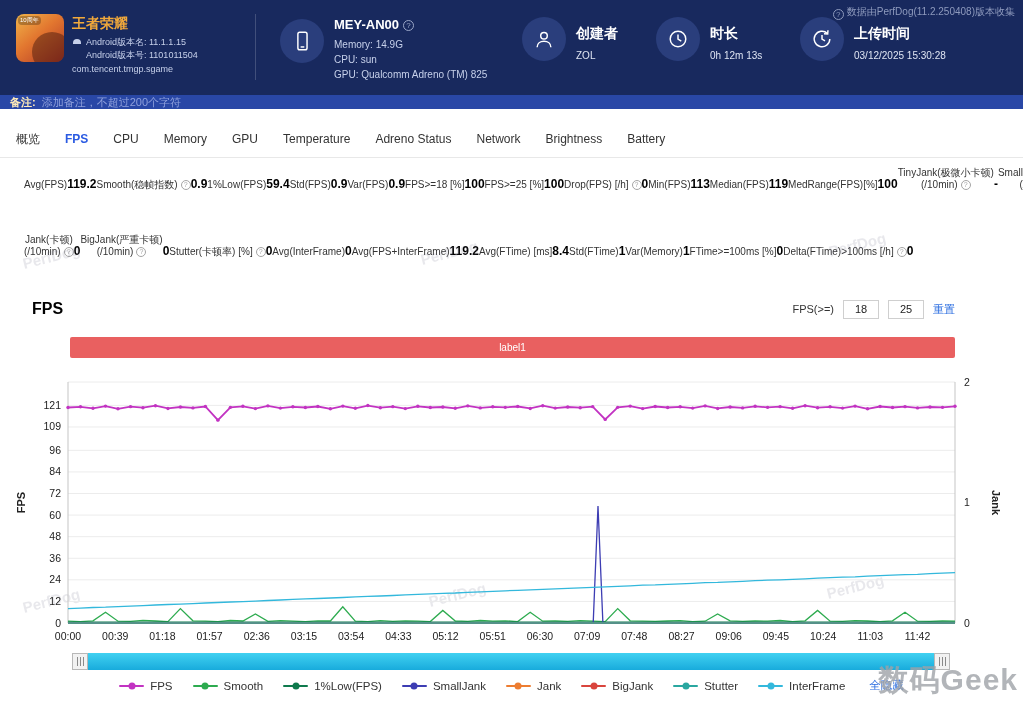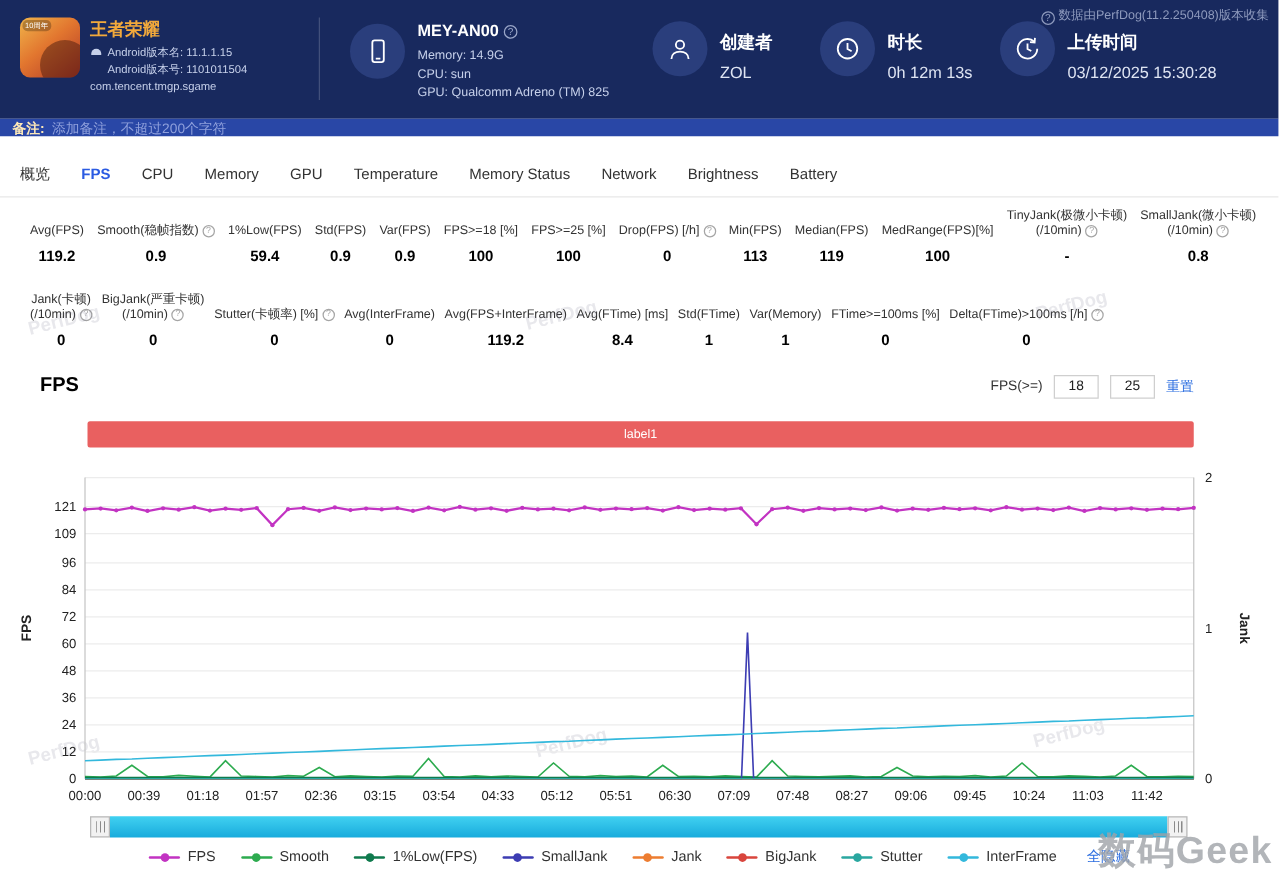--- a/index.html
+++ b/index.html
@@ -14,40 +14,40 @@
     background:linear-gradient(140deg,#f0b44a 0%,#e2762f 45%,#b03727 100%); overflow:hidden; }
   .game-icon .badge { position:absolute; top:2px; left:2px; font-size:6px; color:#fff; background:rgba(0,0,0,.25); border-radius:4px; padding:0 2px; }
   .game-icon::after { content:""; position:absolute; right:-8px; bottom:-10px; width:40px; height:40px; border-radius:50%; background:rgba(60,20,10,.45); }
   .game-title { position:absolute; left:72px; top:15px; font-size:14px; font-weight:700; color:#f2a93b; }
   .game-lines { position:absolute; left:86px; top:36px; font-size:9px; color:#c6d0ea; line-height:13px; }
   .android-ic { position:absolute; left:73px; top:39px; width:8px; height:5px; background:#c6d0ea; border-radius:4px 4px 0 0; }
   .pkg-line { position:absolute; left:72px; top:64px; font-size:9px; color:#c6d0ea; }
   .hdr-divider { position:absolute; left:255px; top:14px; width:1px; height:66px; background:rgba(255,255,255,.18); }
   .circle-ic { position:absolute; width:44px; height:44px; border-radius:50%; background:#2a3e7c; display:flex; align-items:center; justify-content:center; }
   .grp-title { font-size:14px; font-weight:700; color:#fff; }
-  .grp-sub { font-size:13px; color:#dfe5f3; margin-top:7px; }
+  .grp-sub { font-size:10px; color:#dfe5f3; margin-top:7px; }
   .dev-name { position:absolute; left:334px; top:17px; font-size:13px; font-weight:700; color:#fff; }
   .dev-lines { position:absolute; left:334px; top:37px; font-size:10px; color:#c6d0ea; line-height:15px; }
   .info-ic-w { display:inline-block; width:11px; height:11px; border:1px solid #9aa6c8; color:#9aa6c8; border-radius:50%; font-size:8px; line-height:9px; text-align:center; font-weight:400; margin-left:4px; vertical-align:1px; }
 
   
   .remark { position:absolute; top:95px; left:0; width:100%; height:14px; background:#2947a6; display:flex; align-items:center; padding-left:10px; cursor:text; }
   .remark .lab { font-size:11px; color:#fde9b8; font-weight:700; margin-right:6px; }
   .remark .ph { font-size:11px; color:#8fa0dc; }
 
   
   .tabs { position:absolute; top:121px; left:0; width:100%; height:37px; background:#fff; border-bottom:1px solid #e8e8e8; display:flex; align-items:center; padding-left:16px; }
   .tab { font-size:12px; color:#333; margin-right:25px; cursor:pointer; white-space:nowrap; }
   .tab.active { color:#2b5be2; font-weight:700; }
 
   
   .stats-row { position:absolute; display:flex; justify-content:space-between; align-items:flex-start; }
   #stats-row1 { top:166px; left:24px; right:18px; }
   #stats-row2 { top:233px; left:24px; right:140px; }
-  .stat { text-align:center; display:flex; flex-direction:column; align-items:center; }
+  .stat { text-align:center; display:flex; flex-direction:row; align-items:flex-end; }
   .stat-label { font-size:10px; color:#333; line-height:12px; white-space:nowrap; display:flex; flex-direction:column; justify-content:flex-end; min-height:25px; }
   .stat-value { font-size:12px; font-weight:700; color:#000; margin-top:7px; }
   .info-ic { display:inline-block; width:10px; height:10px; border:1px solid #a5a5a5; color:#a5a5a5; border-radius:50%; font-size:7px; line-height:8px; text-align:center; margin-left:3px; vertical-align:1px; }
 
   
   .fps-head { position:absolute; top:297px; left:32px; right:68px; height:24px; display:flex; justify-content:space-between; align-items:center; }
   .fps-title { font-size:16px; font-weight:700; color:#000; }
   .fps-filter { display:flex; align-items:center; gap:9px; font-size:11px; color:#333; }
   .fps-filter input { width:36px; height:19px; border:1px solid #cfcfcf; font-size:11px; text-align:center; color:#222; font-family:"Liberation Sans",sans-serif; }
   .reset-link { color:#2b6de0; cursor:pointer; }
@@ -151,21 +151,21 @@
     <span class="ph">添加备注，不超过200个字符</span>
   </div>
 
   <div class="tabs" id="tabs">
       <div class="tab">概览</div>
       <div class="tab active">FPS</div>
       <div class="tab">CPU</div>
       <div class="tab">Memory</div>
       <div class="tab">GPU</div>
       <div class="tab">Temperature</div>
-      <div class="tab">Memory Status</div>
+      <div class="tab">Adreno Status</div>
       <div class="tab">Network</div>
       <div class="tab">Brightness</div>
       <div class="tab">Battery</div>
     </div>
 
   <div class="stats-row" id="stats-row1">
       <div class="stat">
         <div class="stat-label">
           <span>Avg(FPS)</span>
         </div>

